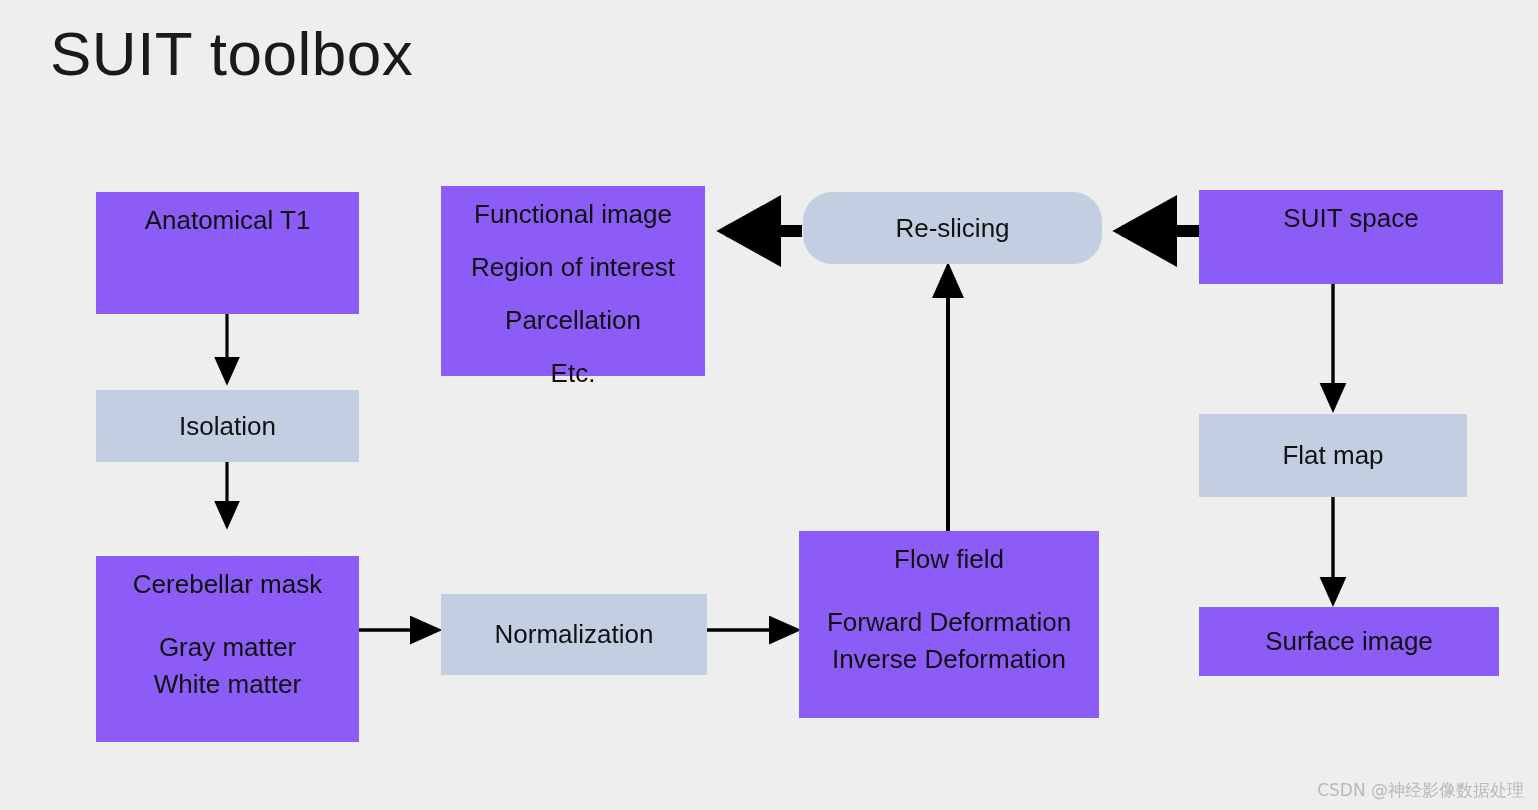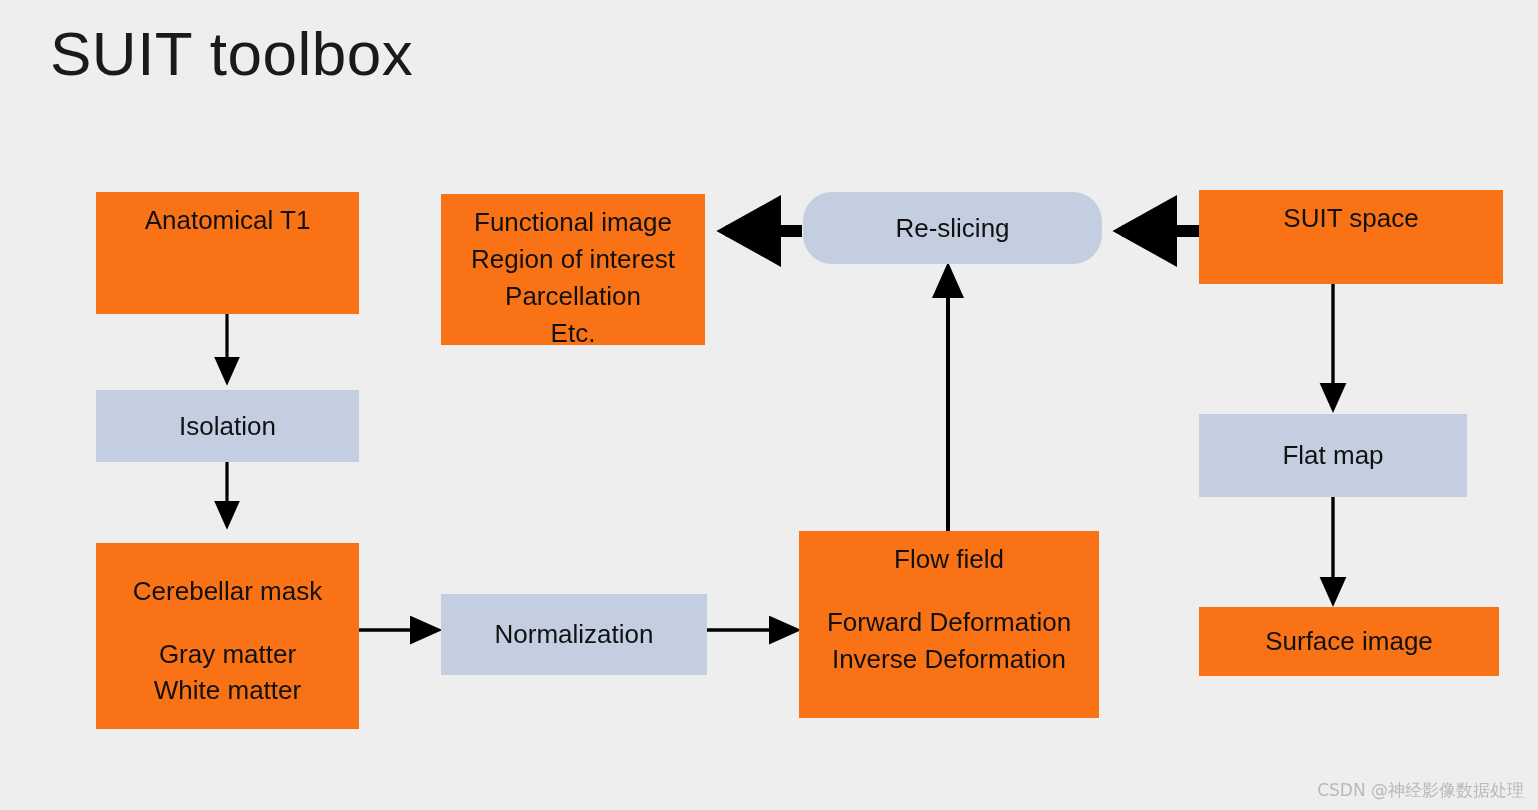--- a/index.html
+++ b/index.html
@@ -38,21 +38,21 @@
     box-sizing: border-box;
     display: flex;
     flex-direction: column;
     align-items: center;
     font-size: 26px;
     line-height: 1.42;
     color: #111;
     text-align: center;
     padding-top: 10px;
   }
-  .node.peach { background: #f97316; }
+  .node.peach { background: #8b5cf6; }
   .node.blue  { background: #c3cfe1; }
   .node .line { display: block; white-space: nowrap; }
   .node .line.spacer { height: 26px; }
   .node.centered { justify-content: center; padding-top: 0; }
 
   svg.arrows {
     position: absolute;
     left: 0; top: 0;
     width: 1538px;
     height: 810px;
@@ -123,28 +123,28 @@
   </svg>
 
   <div class="node peach" style="left:96px; top:192px; width:263px; height:122px;">
     <span class="line">Anatomical T1</span>
   </div>
 
   <div class="node blue centered" style="left:96px; top:390px; width:263px; height:72px;">
     <span class="line">Isolation</span>
   </div>
 
-  <div class="node peach" style="left:96px; top:543px; width:263px; height:186px;justify-content:center;">
+  <div class="node peach" style="left:96px; top:556px; width:263px; height:186px;">
     <span class="line">Cerebellar mask</span>
     <span class="line spacer"></span>
     <span class="line">Gray matter</span>
     <span class="line">White matter</span>
   </div>
 
-  <div class="node peach" style="left:441px; top:194px; width:264px; height:151px;">
+  <div class="node peach" style="left:441px; top:186px; width:264px; height:190px;gap:16px;">
     <span class="line">Functional image</span>
     <span class="line">Region of interest</span>
     <span class="line">Parcellation</span>
     <span class="line">Etc.</span>
   </div>
 
   <div class="node blue centered" style="left:441px; top:594px; width:266px; height:81px;">
     <span class="line">Normalization</span>
   </div>
 

